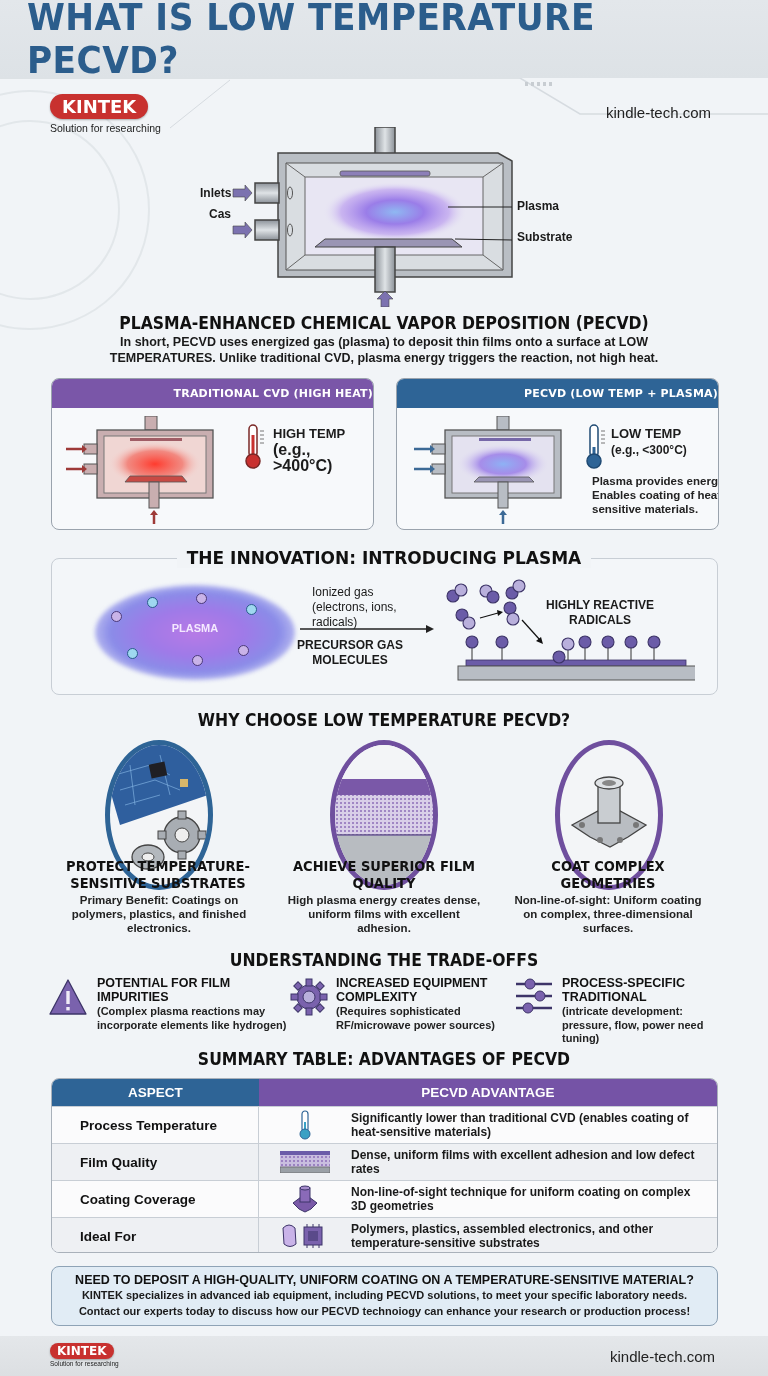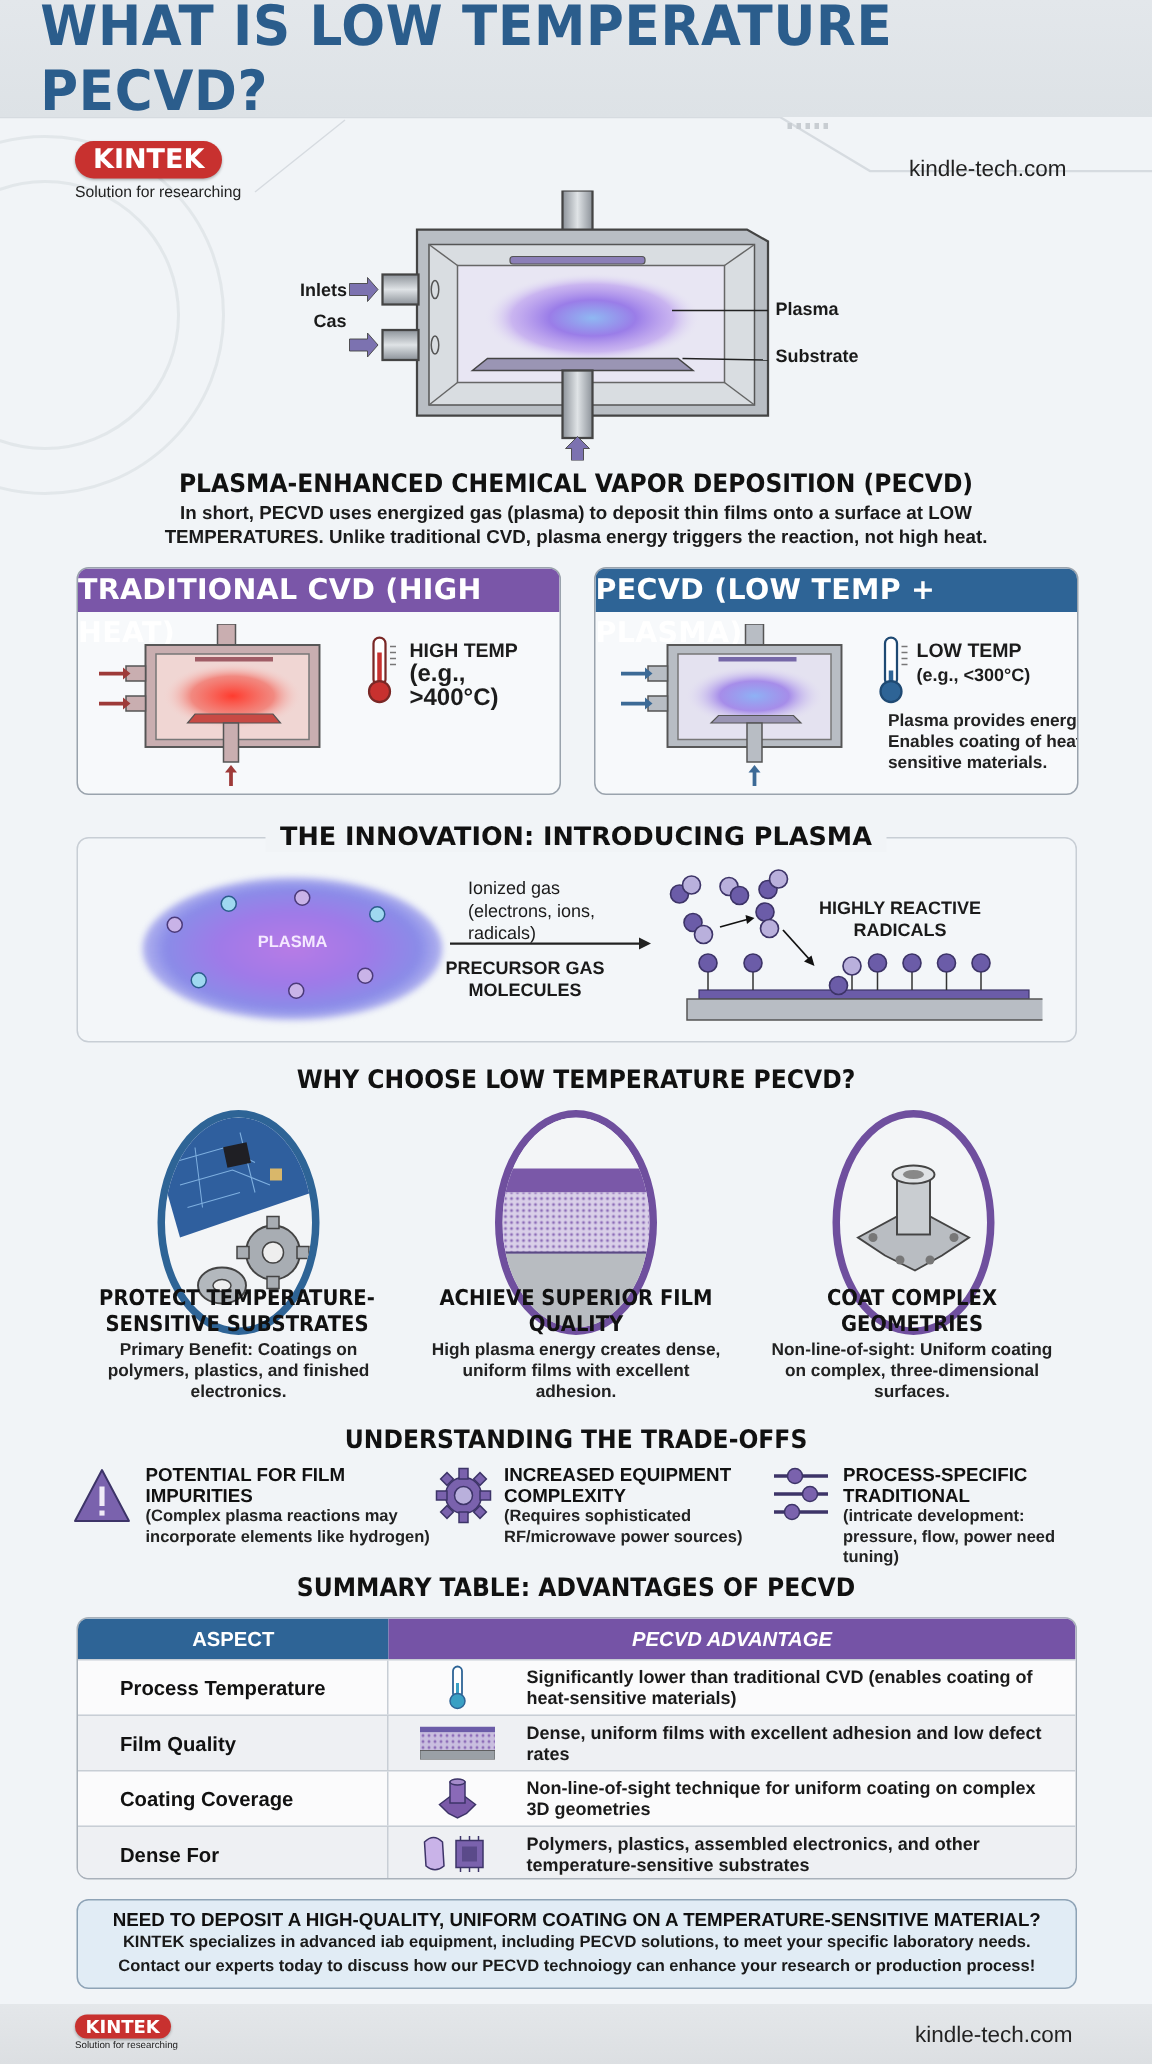--- a/index.html
+++ b/index.html
@@ -45,21 +45,21 @@
   }
   .intro-text {
     position: absolute; left: 84px; width: 600px; top: 334px; text-align: center;
     font-size: 12.5px; font-weight: 700; line-height: 16px; color: #1a1a1a;
   }
   .compare-card {
     position: absolute; top: 378px; height: 152px; border-radius: 8px;
     border: 1.5px solid #9aa3ad; background: #f7f9fb; overflow: hidden;
   }
   .compare-head {
-    height: 29px; color: #fff; font-weight: 800; font-size: 19px; text-align: left;
+    height: 29px; color: #fff; font-weight: 800; font-size: 11px; text-align: right;
     line-height: 29px; letter-spacing: 0.2px;
     font-family: "DejaVu Sans", sans-serif;
   }
   .compare-body { position: relative; height: 120px; }
   .temp-title { position: absolute; font-weight: 700; font-size: 13px; line-height: 16px; }
   .temp-desc { position: absolute; font-weight: 700; font-size: 11.5px; line-height: 14px; color: #222; }
   .innov-box {
     position: absolute; left: 51px; top: 558px; width: 667px; height: 137px;
     border: 1.5px solid #c8ced5; border-radius: 8px; background: #f3f6f9;
   }
@@ -102,21 +102,21 @@
     line-height: 14px; color: #222;
   }
   .trade-title { position: absolute; font-weight: 800; font-size: 12.5px; line-height: 14px; color: #111; }
   .trade-desc { position: absolute; font-weight: 700; font-size: 11px; line-height: 13.5px; color: #222; }
   .table {
     position: absolute; left: 51px; top: 1078px; width: 667px; height: 175px;
     border: 1.5px solid #a9b1ba; border-radius: 8px; overflow: hidden; background: #fff;
   }
   .thead { display: flex; height: 27px; color: #fff; font-weight: 800; font-size: 13.5px; }
   .th-aspect { width: 207px; background: #2e6496; text-align: center; line-height: 27px; }
-  .th-adv { flex: 1; background: #7553a6; text-align: center; line-height: 27px; font-style: italic; }
+  .th-adv { flex: 1; background: #7553a6; text-align: center; line-height: 27px; }
   .trow { display: flex; height: 37px; border-top: 1px solid #c8ced5; }
   .trow:nth-child(odd) { background: #eef0f3; }
   .trow:nth-child(even) { background: #fbfbfc; }
   .td-aspect {
     width: 207px; border-right: 1px solid #c8ced5; padding-left: 28px;
     font-weight: 700; font-size: 13.5px; line-height: 37px; color: #111;
   }
   .td-icon { width: 92px; display: flex; align-items: center; justify-content: center; }
   .td-adv { flex: 1; font-weight: 700; font-size: 12px; line-height: 14px; color: #1a1a1a; display: flex; align-items: center; padding-right: 10px; }
   .cta {
@@ -488,21 +488,21 @@
     <div class="td-icon">
       <svg width="28" height="28">
           <polygon points="2,18 10,12 18,12 26,18 20,24 14,27 8,24" fill="#7a5aa8" stroke="#3d3468"></polygon>
           <rect x="9" y="3" width="10" height="14" fill="#8a6ab8" stroke="#3d3468"></rect>
           <ellipse cx="14" cy="3" rx="5" ry="2" fill="#a58bcb" stroke="#3d3468"></ellipse>
         </svg>
     </div>
     <div class="td-adv">Non-line-of-sight technique for uniform coating on complex 3D geometries</div>
   </div>
   <div class="trow">
-    <div class="td-aspect">Dense For</div>
+    <div class="td-aspect">Ideal For</div>
     <div class="td-icon">
       <svg width="50" height="28">
           <path d="M3,6 Q9,0 15,6 L16,22 Q10,27 4,22 Z" fill="#c9b3e8" stroke="#3d3468"></path>
           <rect x="24" y="5" width="18" height="18" fill="#7a62ad" stroke="#3d3468"></rect>
           <rect x="28" y="9" width="10" height="10" fill="#5a4a8a"></rect>
           <g stroke="#3d3468">
             <line x1="27" y1="2" x2="27" y2="5"></line>
             <line x1="33" y1="2" x2="33" y2="5"></line>
             <line x1="39" y1="2" x2="39" y2="5"></line>
             <line x1="27" y1="23" x2="27" y2="26"></line>

